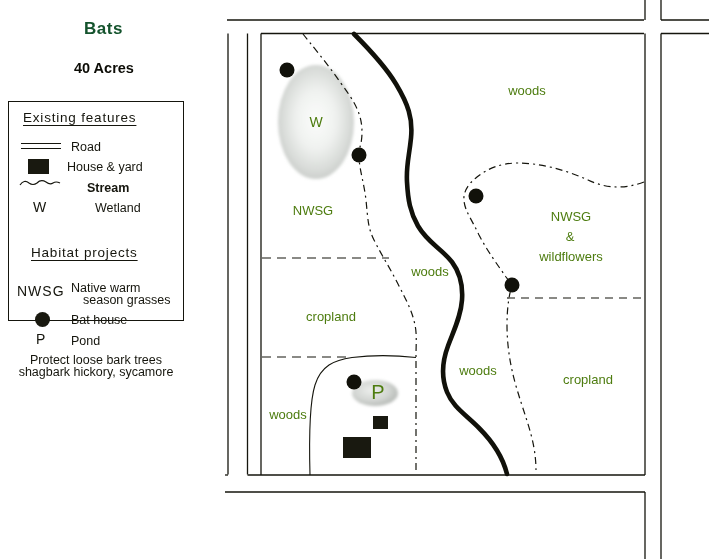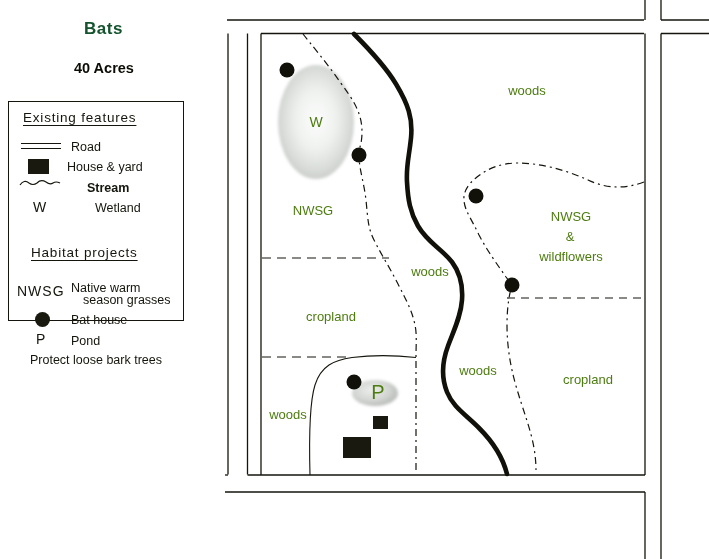--- a/index.html
+++ b/index.html
@@ -77,20 +77,21 @@
   <div class="abs leglabel" id="lbl-nwsg1">Native warm</div>
   <div class="abs leglabel" id="lbl-nwsg2">season grasses</div>
 
   <div class="abs" id="dot-sym"></div>
   <div class="abs leglabel" id="lbl-bat">Bat house</div>
 
   <div class="abs leglabel" id="pond-sym">P</div>
   <div class="abs leglabel" id="lbl-pond">Pond</div>
 
   <div class="abs" id="note1">Protect loose bark trees</div>
+  <div class="abs" id="note2">shagbark hickory, sycamore</div>
 </div>
 
 <svg class="abs" id="mapsvg" width="709" height="559" viewBox="0 0 709 559">
   <defs>
     <radialGradient id="wetg" cx="50%" cy="48%" r="55%">
       <stop offset="0%" stop-color="#fbfcfb"></stop>
       <stop offset="45%" stop-color="#f0f2f0"></stop>
       <stop offset="80%" stop-color="#d9dcd9"></stop>
       <stop offset="100%" stop-color="#c7cac7"></stop>
     </radialGradient>

